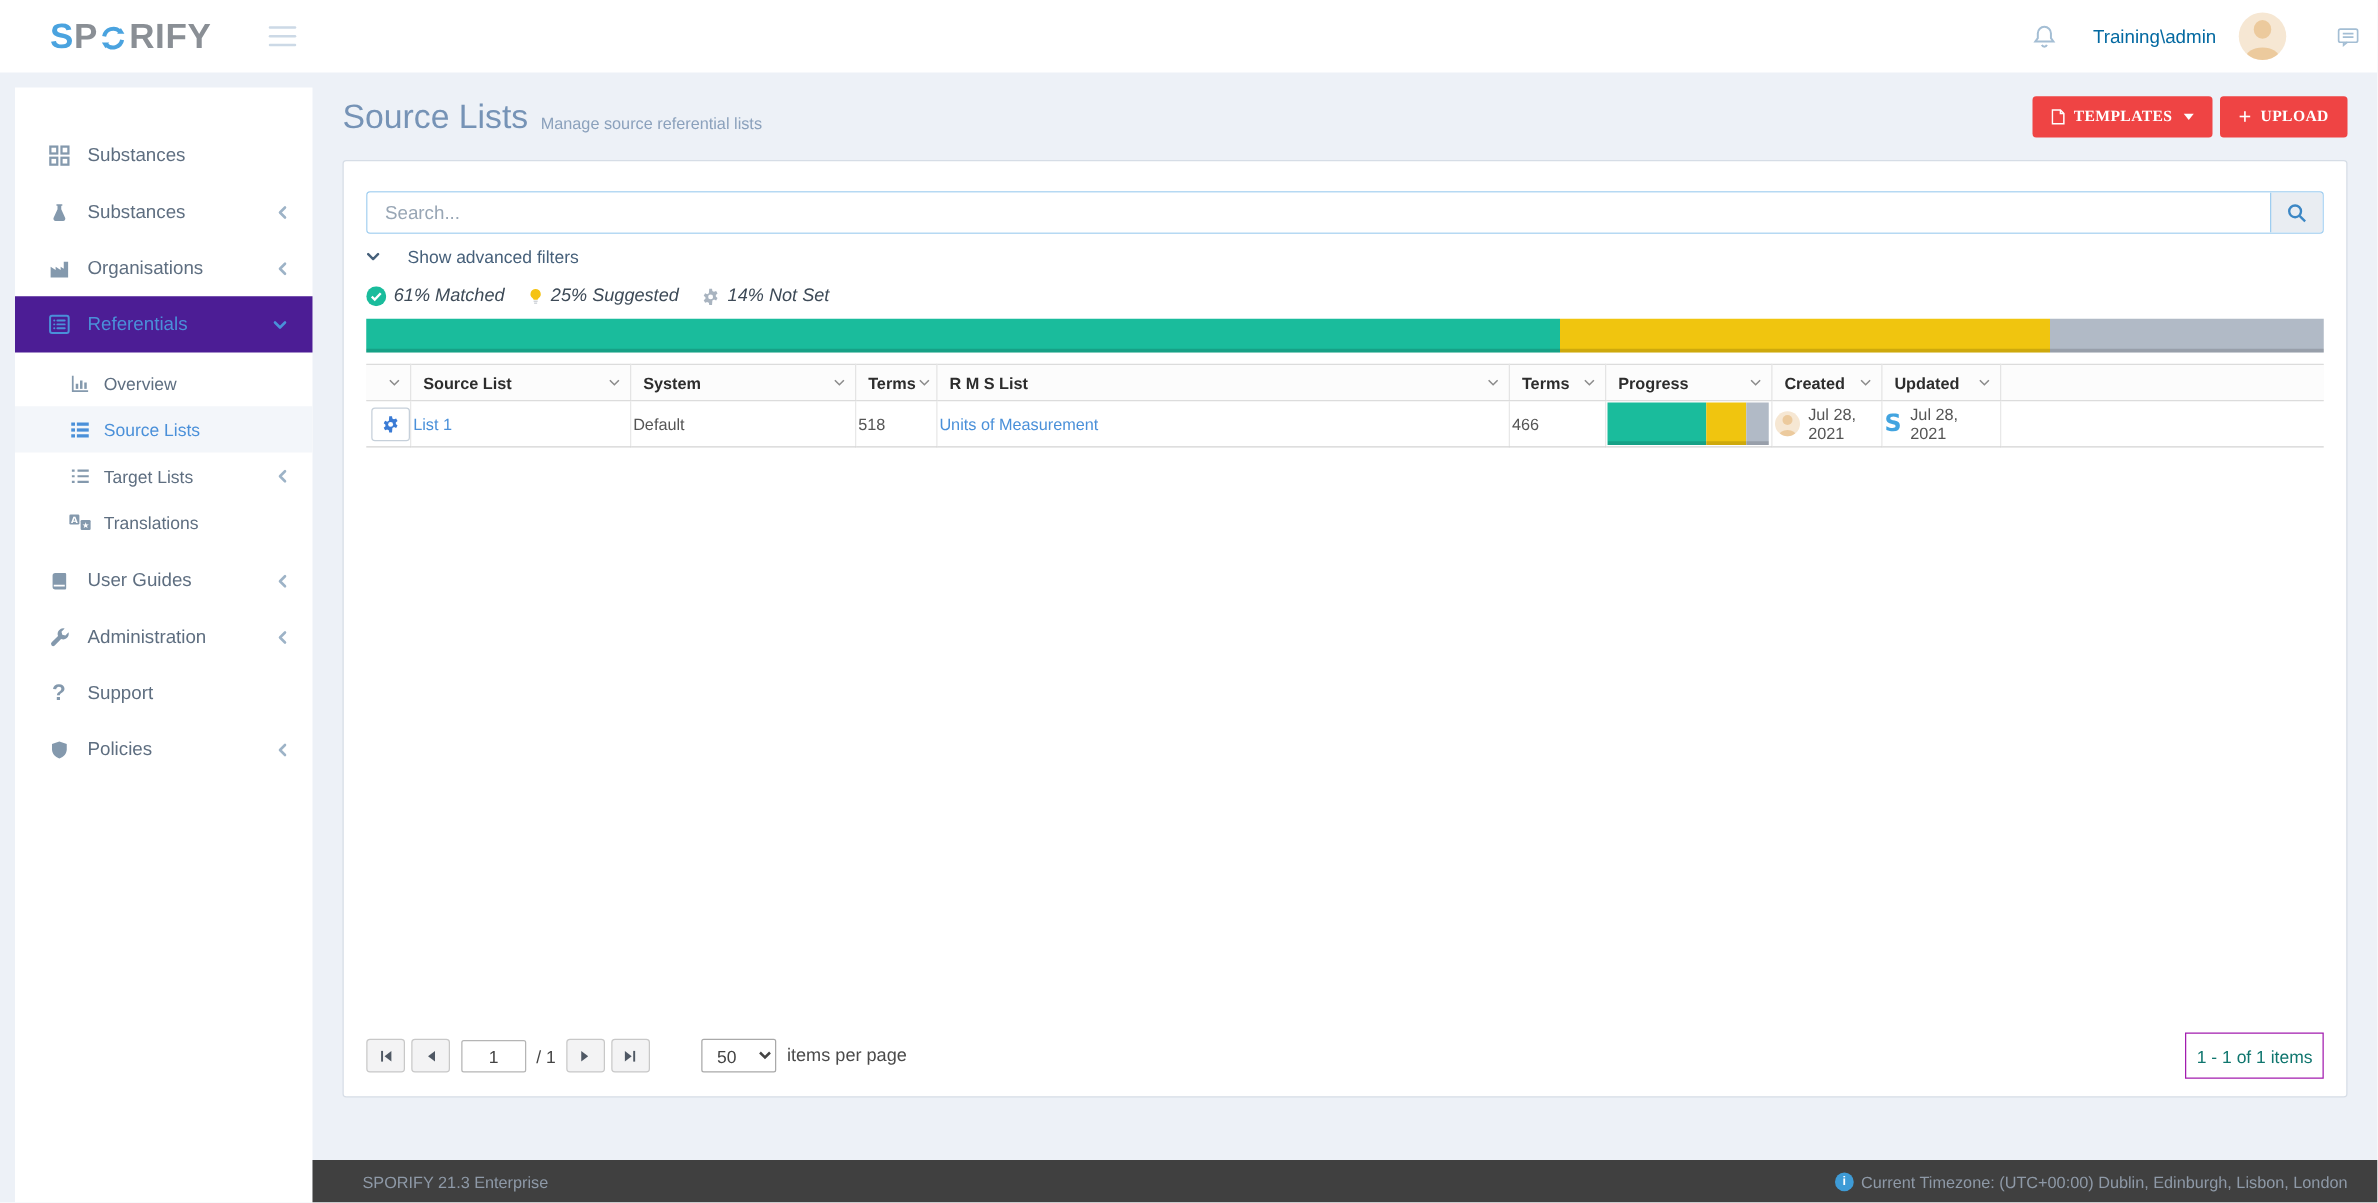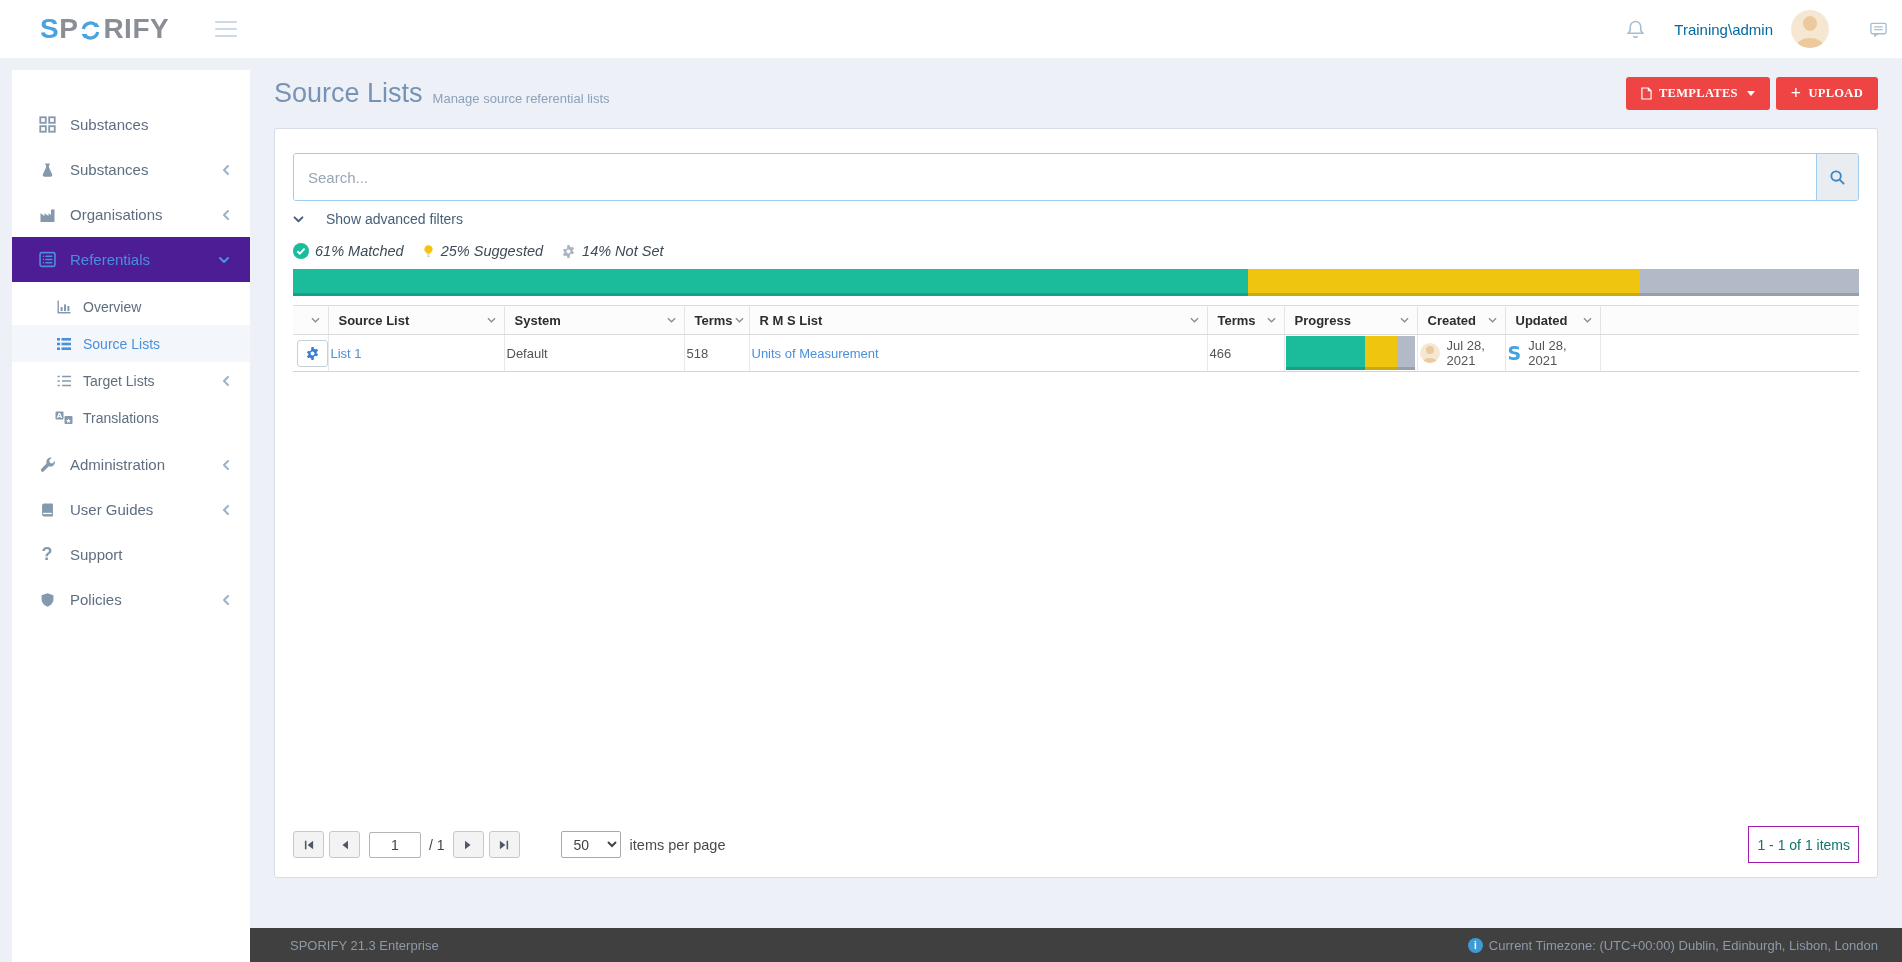--- a/index.html
+++ b/index.html
@@ -48,21 +48,21 @@
   .page-head { display:flex; align-items:center; height:46px; }
   .page-title { font-size:27px; color:#7693b6; font-weight:400; }
   .page-subtitle { font-size:13px; color:#8ba1bc; margin-left:10px; padding-top:10px; }
   .head-btns { margin-left:auto; display:flex; gap:6px; }
   .btn { background:#ef4444; color:#fff; border:none; height:33px; padding:0 15px; border-radius:3px; font-size:12.5px; font-weight:bold; letter-spacing:.3px; display:flex; align-items:center; gap:7px; cursor:pointer; font-family:Liberation Serif, serif; }
   .caret-down { width:0; height:0; border-left:4px solid transparent; border-right:4px solid transparent; border-top:5px solid #fff; margin-left:2px; }
   .plus-icon::before { content:"+"; font-size:18px; font-weight:bold; line-height:1; }
 
   
   .card { margin-top:12px; background:#fff; border:1px solid #d6dde6; border-radius:3px; padding:24px 18px 14px; height:750px; display:flex; flex-direction:column; }
-  .searchbox { display:flex; height:48px; border:1px solid #9ecdf0; border-radius:3px; overflow:hidden; }
+  .searchbox { display:flex; height:34px; border:1px solid #9ecdf0; border-radius:3px; overflow:hidden; }
   .searchbox input { flex:1; border:none; outline:none; padding:0 14px; font-size:15px; color:#333; font-family:inherit; }
   .searchbox input::placeholder { color:#98a6b5; }
   .search-btn { width:42px; background:#e9edf2; border:none; border-left:1px solid #9ecdf0; display:flex; align-items:center; justify-content:center; cursor:pointer; }
   .adv-link { margin-top:10px; display:flex; align-items:center; gap:22px; color:#46607a; font-size:14px; cursor:pointer; width:max-content; }
   .legend { margin-top:16px; display:flex; align-items:center; gap:18px; font-size:14.5px; color:#3d4a57;font-style:italic; }
   .legend-item { display:flex; align-items:center; gap:6px; }
   .bigbar { margin-top:10px; height:27px; display:flex; width:100%; }
   .seg { height:100%; box-shadow:inset 0 -3px 0 rgba(0,0,0,.14); }
 
   
@@ -235,39 +235,39 @@
             <rect x="9.5" y="5" width="8" height="8" rx="1"></rect>
             <text x="4.5" y="7" font-size="7" fill="#fff" text-anchor="middle" font-weight="bold" font-family="DejaVu Sans">A</text>
             <text x="13.5" y="11.5" font-size="6.5" fill="#fff" text-anchor="middle" font-family="DejaVu Sans">★</text>
           </svg>
         </span>
       <span>Translations</span>
     </div>
   </div>
   <div class="nav-item">
     <span class="nicon">
-        <svg viewBox="0 0 16 16" width="17" height="17" fill="currentColor">
-          <path d="M14.9 4.6a4.2 4.2 0 0 1-5.6 5L4.5 14.4a1.6 1.6 0 0 1-2.3-2.3L7 7.3a4.2 4.2 0 0 1 5-5.6L9.6 4.1l.6 2.3 2.3.6z"></path>
-        </svg>
-      </span>
-    <span>Administration</span>
+        <svg viewBox="0 0 16 16" width="15" height="16" fill="currentColor">
+          <path d="M4.5 1h8.3a1 1 0 0 1 1 1v12a1 1 0 0 1-1 1H4.5a2.3 2.3 0 0 1-2.3-2.3V3.3A2.3 2.3 0 0 1 4.5 1z"></path>
+          <path d="M3.2 11h9.4v1.4H3.2z" fill="#fff"></path>
+        </svg>
+      </span>
+    <span>User Guides</span>
     <span class="chev">
         <svg viewBox="0 0 10 14" width="8" height="12" fill="none" stroke="currentColor" stroke-width="2.6" stroke-linecap="round" stroke-linejoin="round">
           <path d="M7.5 2 2.5 7l5 5"></path>
         </svg>
       </span>
   </div>
   <div class="nav-item">
     <span class="nicon">
-        <svg viewBox="0 0 16 16" width="15" height="16" fill="currentColor">
-          <path d="M4.5 1h8.3a1 1 0 0 1 1 1v12a1 1 0 0 1-1 1H4.5a2.3 2.3 0 0 1-2.3-2.3V3.3A2.3 2.3 0 0 1 4.5 1z"></path>
-          <path d="M3.2 11h9.4v1.4H3.2z" fill="#fff"></path>
-        </svg>
-      </span>
-    <span>User Guides</span>
+        <svg viewBox="0 0 16 16" width="17" height="17" fill="currentColor">
+          <path d="M14.9 4.6a4.2 4.2 0 0 1-5.6 5L4.5 14.4a1.6 1.6 0 0 1-2.3-2.3L7 7.3a4.2 4.2 0 0 1 5-5.6L9.6 4.1l.6 2.3 2.3.6z"></path>
+        </svg>
+      </span>
+    <span>Administration</span>
     <span class="chev">
         <svg viewBox="0 0 10 14" width="8" height="12" fill="none" stroke="currentColor" stroke-width="2.6" stroke-linecap="round" stroke-linejoin="round">
           <path d="M7.5 2 2.5 7l5 5"></path>
         </svg>
       </span>
   </div>
   <div class="nav-item">
     <span class="nicon q-icon">?</span>
     <span>Support</span>
   </div>

